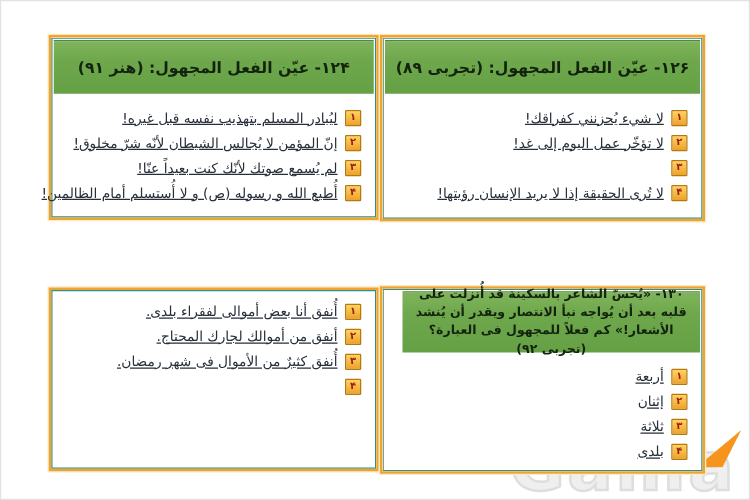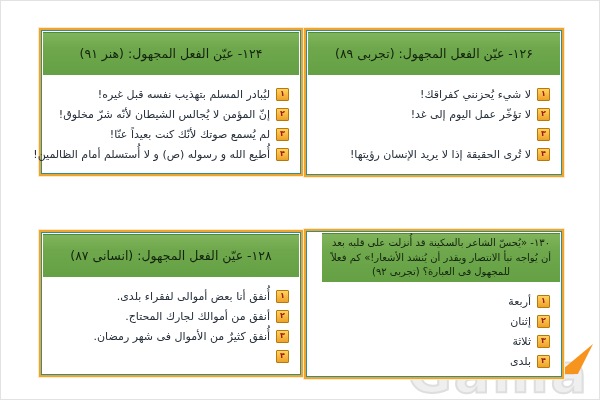--- a/index.html
+++ b/index.html
@@ -25,39 +25,39 @@
     border:2px solid #efa42e;
     box-shadow:inset 0 0 0 1px #2e8f8f, 0 0 0 1px #fbe9c8;
   }
   .c0{left:38px;top:27px;width:260px;height:144px;}
   .c1{left:303px;top:27px;width:256px;height:145px;}
   .c2{left:38px;top:229px;width:260px;height:143px;}
   .c3{left:303px;top:228px;width:256px;height:146px;}
   .card-header{
     margin:2px;background:linear-gradient(180deg,#80b45c 0%,#6fa84c 35%,#65a045 100%);
     border-top:1px solid #4e8a38;
-    color:#13230e;font-weight:normal;font-size:12.5px;
+    color:#13230e;font-weight:bold;font-size:12.5px;
     display:flex;align-items:center;justify-content:center;text-align:center;
     height:42px;padding:0 8px;line-height:1.45;
   }
   .c3 .card-header{height:48px;font-size:10px;margin-left:16px;}
   .options{padding:7px 12px 0 6px;}
   .opt{
     display:flex;align-items:center;gap:6px;height:20px;direction:rtl;
     cursor:default;
   }
   .badge{
     flex:0 0 auto;width:11px;height:11px;
     background:linear-gradient(180deg,#ffd35e,#eda22a);
     border:1px solid #b5790e;border-radius:1px;
     color:#9e1b1b;font-size:8px;font-weight:bold;
     display:flex;align-items:center;justify-content:center;line-height:1;
   }
   .opt-text{
-    color:#262f3a;font-size:11px;white-space:nowrap;
+    color:#262f3a;font-size:11px;white-space:nowrap;text-decoration:underline;
   }
 </style>
 </head>
 <body>
 
 <div class="stage">
 
   <div class="watermark">
     <span>Gama</span>
     <span class="wm-flame"></span>
@@ -100,21 +100,20 @@
         <span class="badge">۳</span>
       </div>
       <div class="opt">
         <span class="badge">۴</span>
         <span class="opt-text">لا تُرى الحقيقة إذا لا يريد الإنسان رؤيتها!</span>
       </div>
     </div>
   </section>
 
   <section class="card c2" dir="rtl">
-    <header class="card-header">۱۲۸- عيّن الفعل المجهول: (انسانى ۸۷)</header>
     <div class="options">
       <div class="opt">
         <span class="badge">۱</span>
         <span class="opt-text">أُنفق أنا بعض أموالى لفقراء بلدى.</span>
       </div>
       <div class="opt">
         <span class="badge">۲</span>
         <span class="opt-text">أنفق من أموالك لجارك المحتاج.</span>
       </div>
       <div class="opt">

